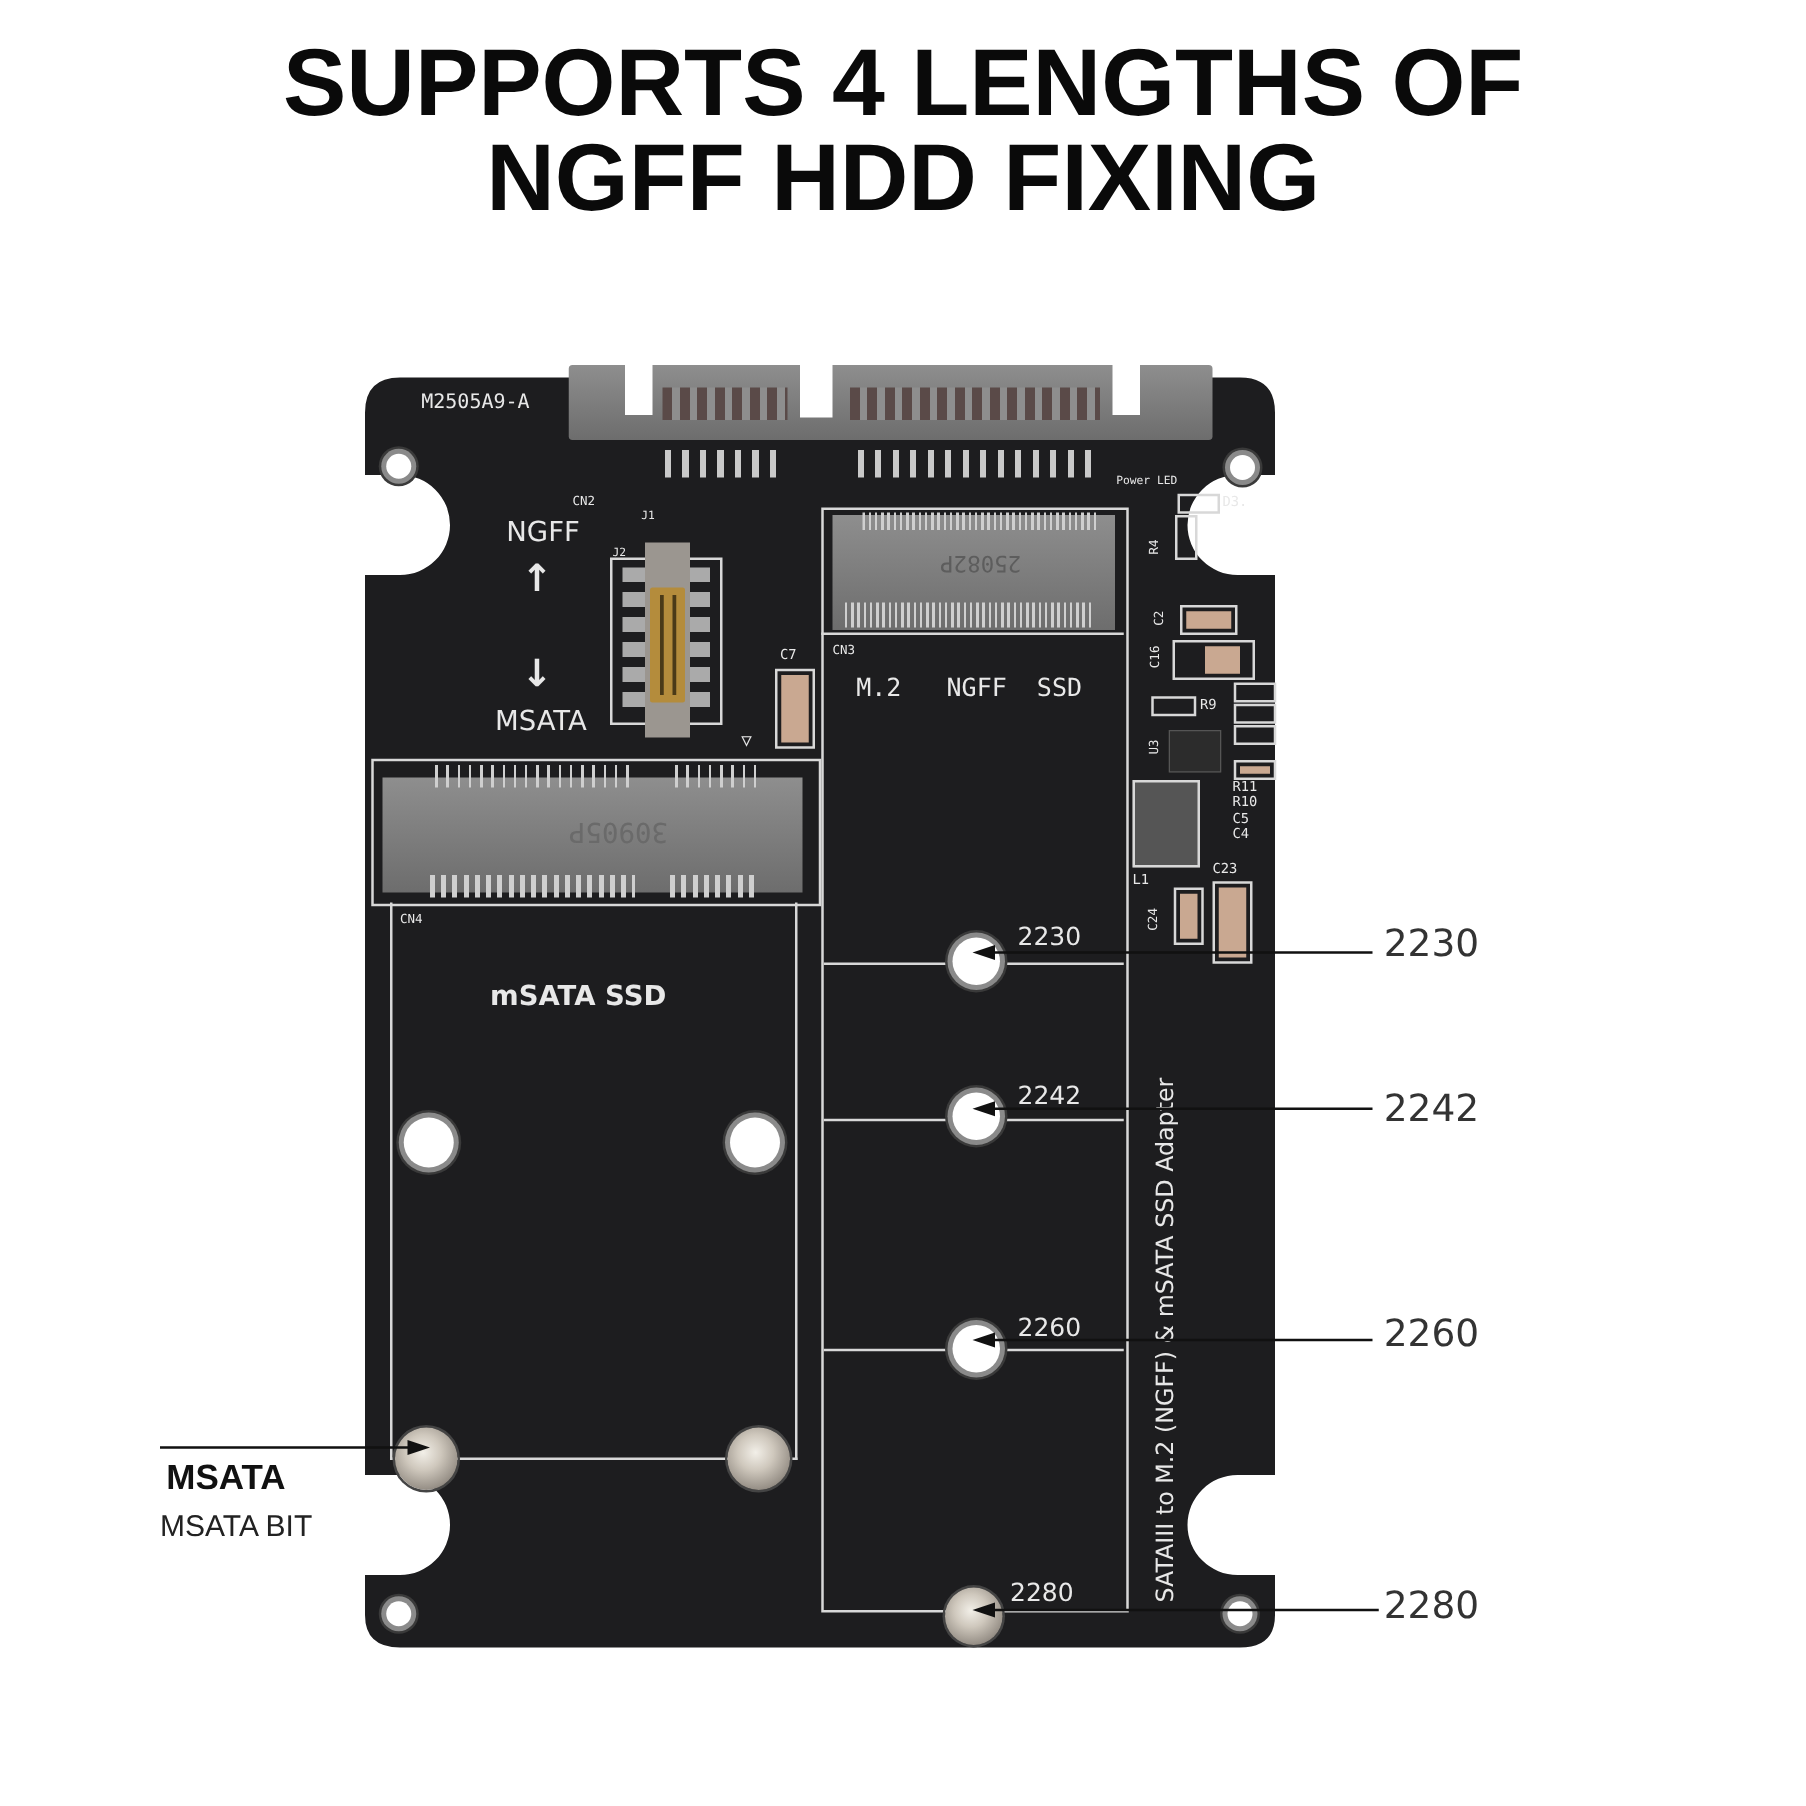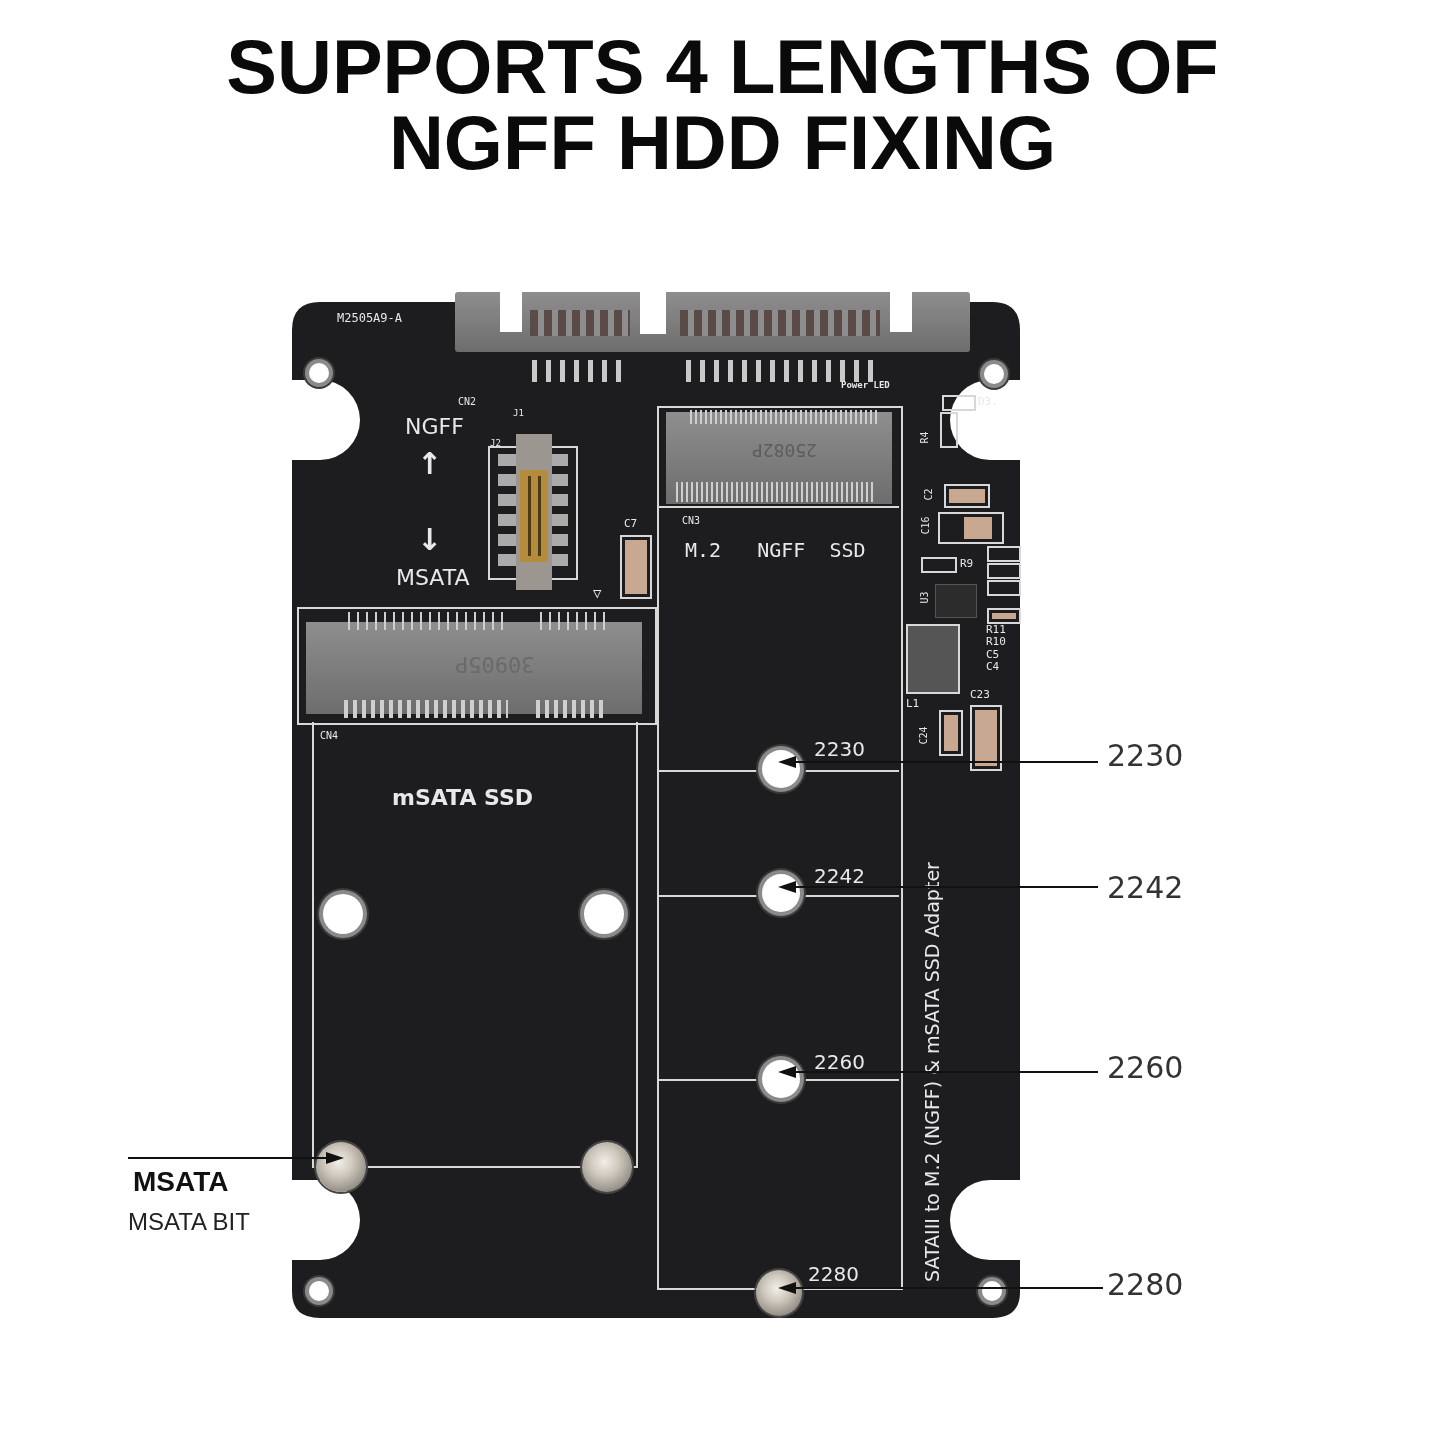--- a/index.html
+++ b/index.html
@@ -34,23 +34,23 @@
 
 <div class="connector" style="left:455px;top:292px;width:515px;height:60px;border-radius:3px;"></div>
 <div class="abs" style="left:500px;top:292px;width:22px;height:40px;background:#fff;"></div>
 <div class="abs" style="left:640px;top:292px;width:26px;height:42px;background:#fff;"></div>
 <div class="abs" style="left:890px;top:292px;width:22px;height:40px;background:#fff;"></div>
 <div class="abs" style="left:530px;top:310px;width:100px;height:26px;background:repeating-linear-gradient(90deg,#5a4a48 0 8px,#8e8e8e 8px 14px);"></div>
 <div class="abs" style="left:680px;top:310px;width:200px;height:26px;background:repeating-linear-gradient(90deg,#5a4a48 0 8px,#8e8e8e 8px 14px);"></div>
 <div class="abs" style="left:532px;top:360px;width:94px;height:22px;background:repeating-linear-gradient(90deg,#c9c9c9 0 5px,transparent 5px 14px);"></div>
 <div class="abs" style="left:686px;top:360px;width:196px;height:22px;background:repeating-linear-gradient(90deg,#c9c9c9 0 5px,transparent 5px 14px);"></div>
 
-<div class="abs silk" style="left:337px;top:311px;font-size:12px;">M2505A9-A</div>
+<div class="abs silk" style="left:337px;top:311px;font-size:16px;">M2505A9-A</div>
 <div class="abs silk" style="left:458px;top:396px;font-size:10px;">CN2</div>
-<div class="abs silk" style="left:841px;top:380px;font-size:9px;font-weight:bold;">Power LED</div>
+<div class="abs silk" style="left:893px;top:380px;font-size:9px;">Power LED</div>
 <div class="abs silk" style="left:978px;top:395px;font-size:11px;">D3.</div>
 <div class="smd" style="left:942px;top:395px;width:30px;height:12px;"></div>
 
 <div class="hole" style="left:309px;top:363px;width:20px;height:20px;"></div>
 <div class="hole" style="left:984px;top:364px;width:20px;height:20px;"></div>
 <div class="hole" style="left:309px;top:1281px;width:20px;height:20px;"></div>
 <div class="hole" style="left:982px;top:1281px;width:20px;height:20px;"></div>
 
 <div class="abs silk" style="left:405px;top:414px;font-size:22px;font-family:'DejaVu Sans',sans-serif;">NGFF</div>
 <div class="abs silk" style="left:417px;top:446px;font-size:30px;font-weight:bold;font-family:'DejaVu Sans',sans-serif;">↑</div>
@@ -72,21 +72,21 @@
     <div class="body"></div>
   </div>
 <div class="abs silk" style="left:593px;top:585px;font-size:14px;">▽</div>
 
 <div class="outline" style="left:657px;top:406px;width:242px;height:880px;"></div>
 <div class="connector" style="left:666px;top:412px;width:226px;height:92px;"></div>
 <div class="abs" style="left:690px;top:410px;width:190px;height:14px;background:repeating-linear-gradient(90deg,#cfcfcf 0 2px,transparent 2px 5px);"></div>
 <div class="abs" style="left:676px;top:482px;width:200px;height:20px;background:repeating-linear-gradient(90deg,#cfcfcf 0 2px,transparent 2px 5px);"></div>
 <div class="abs" style="left:752px;top:440px;font-size:18px;color:#5d5d5d;transform:rotate(180deg);font-family:'DejaVu Sans Mono',monospace;">25082P</div>
 <div class="hline" style="left:657px;top:506px;width:242px;"></div>
-<div class="abs silk" style="left:666px;top:515px;font-size:10px;margin-left:16px;">CN3</div>
+<div class="abs silk" style="left:666px;top:515px;font-size:10px;">CN3</div>
 <div class="abs silk" style="left:685px;top:538px;font-size:20px;white-space:pre;">M.2   NGFF  SSD</div>
 
 <div class="hline" style="left:659px;top:770px;width:240px;"></div>
 <div class="hline" style="left:659px;top:895px;width:240px;"></div>
 <div class="hline" style="left:659px;top:1079px;width:240px;"></div>
 
 <div class="hole" style="left:762px;top:750px;width:38px;height:38px;"></div>
 <div class="hole" style="left:762px;top:874px;width:38px;height:38px;"></div>
 <div class="hole" style="left:762px;top:1060px;width:38px;height:38px;"></div>
 <div class="screw" style="left:756px;top:1270px;width:46px;height:46px;"></div>

